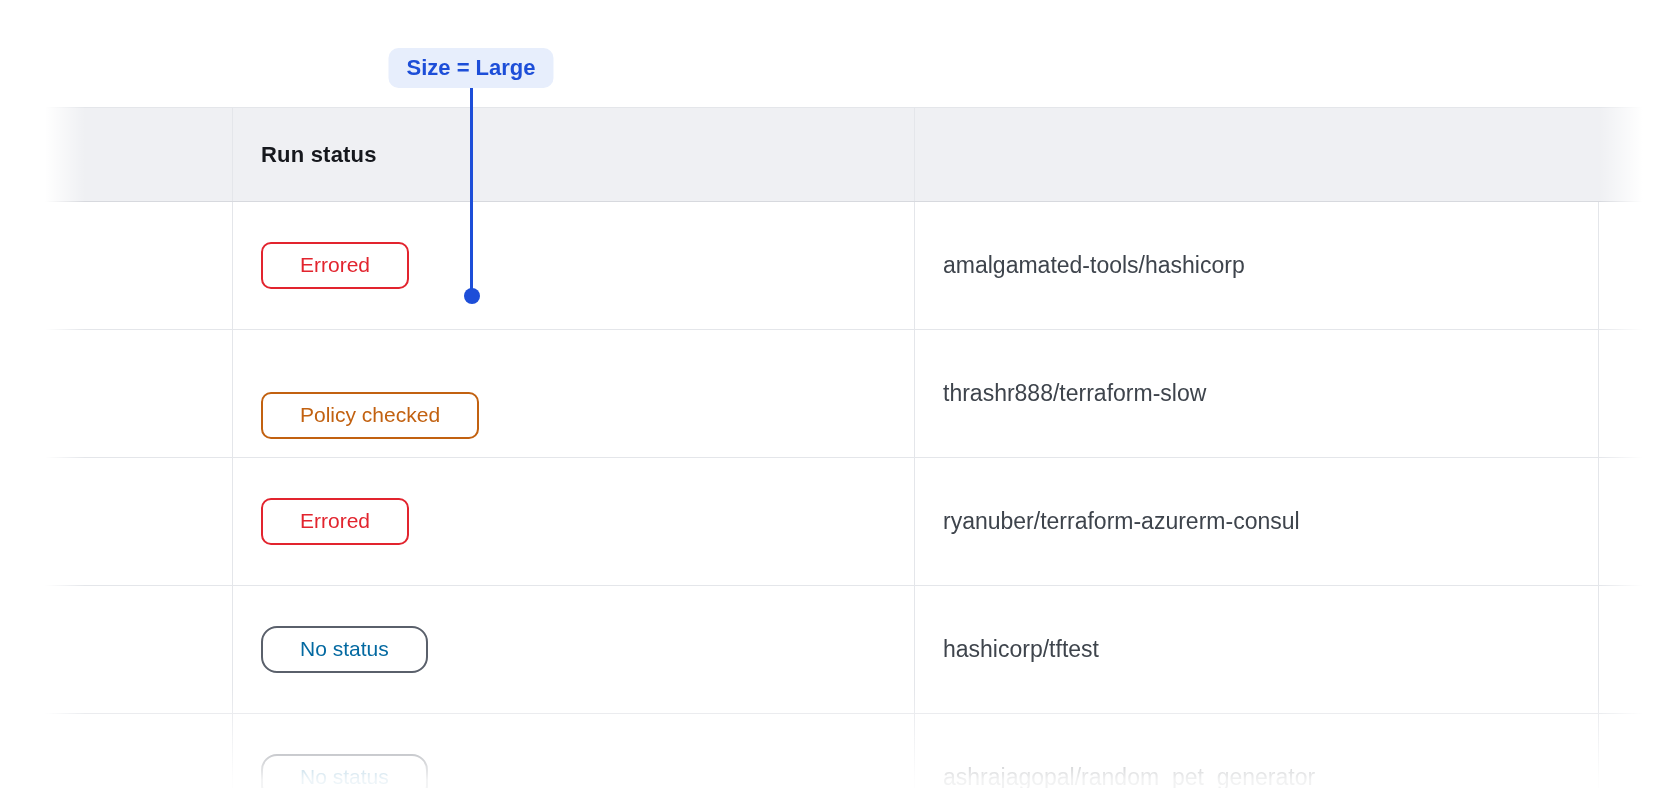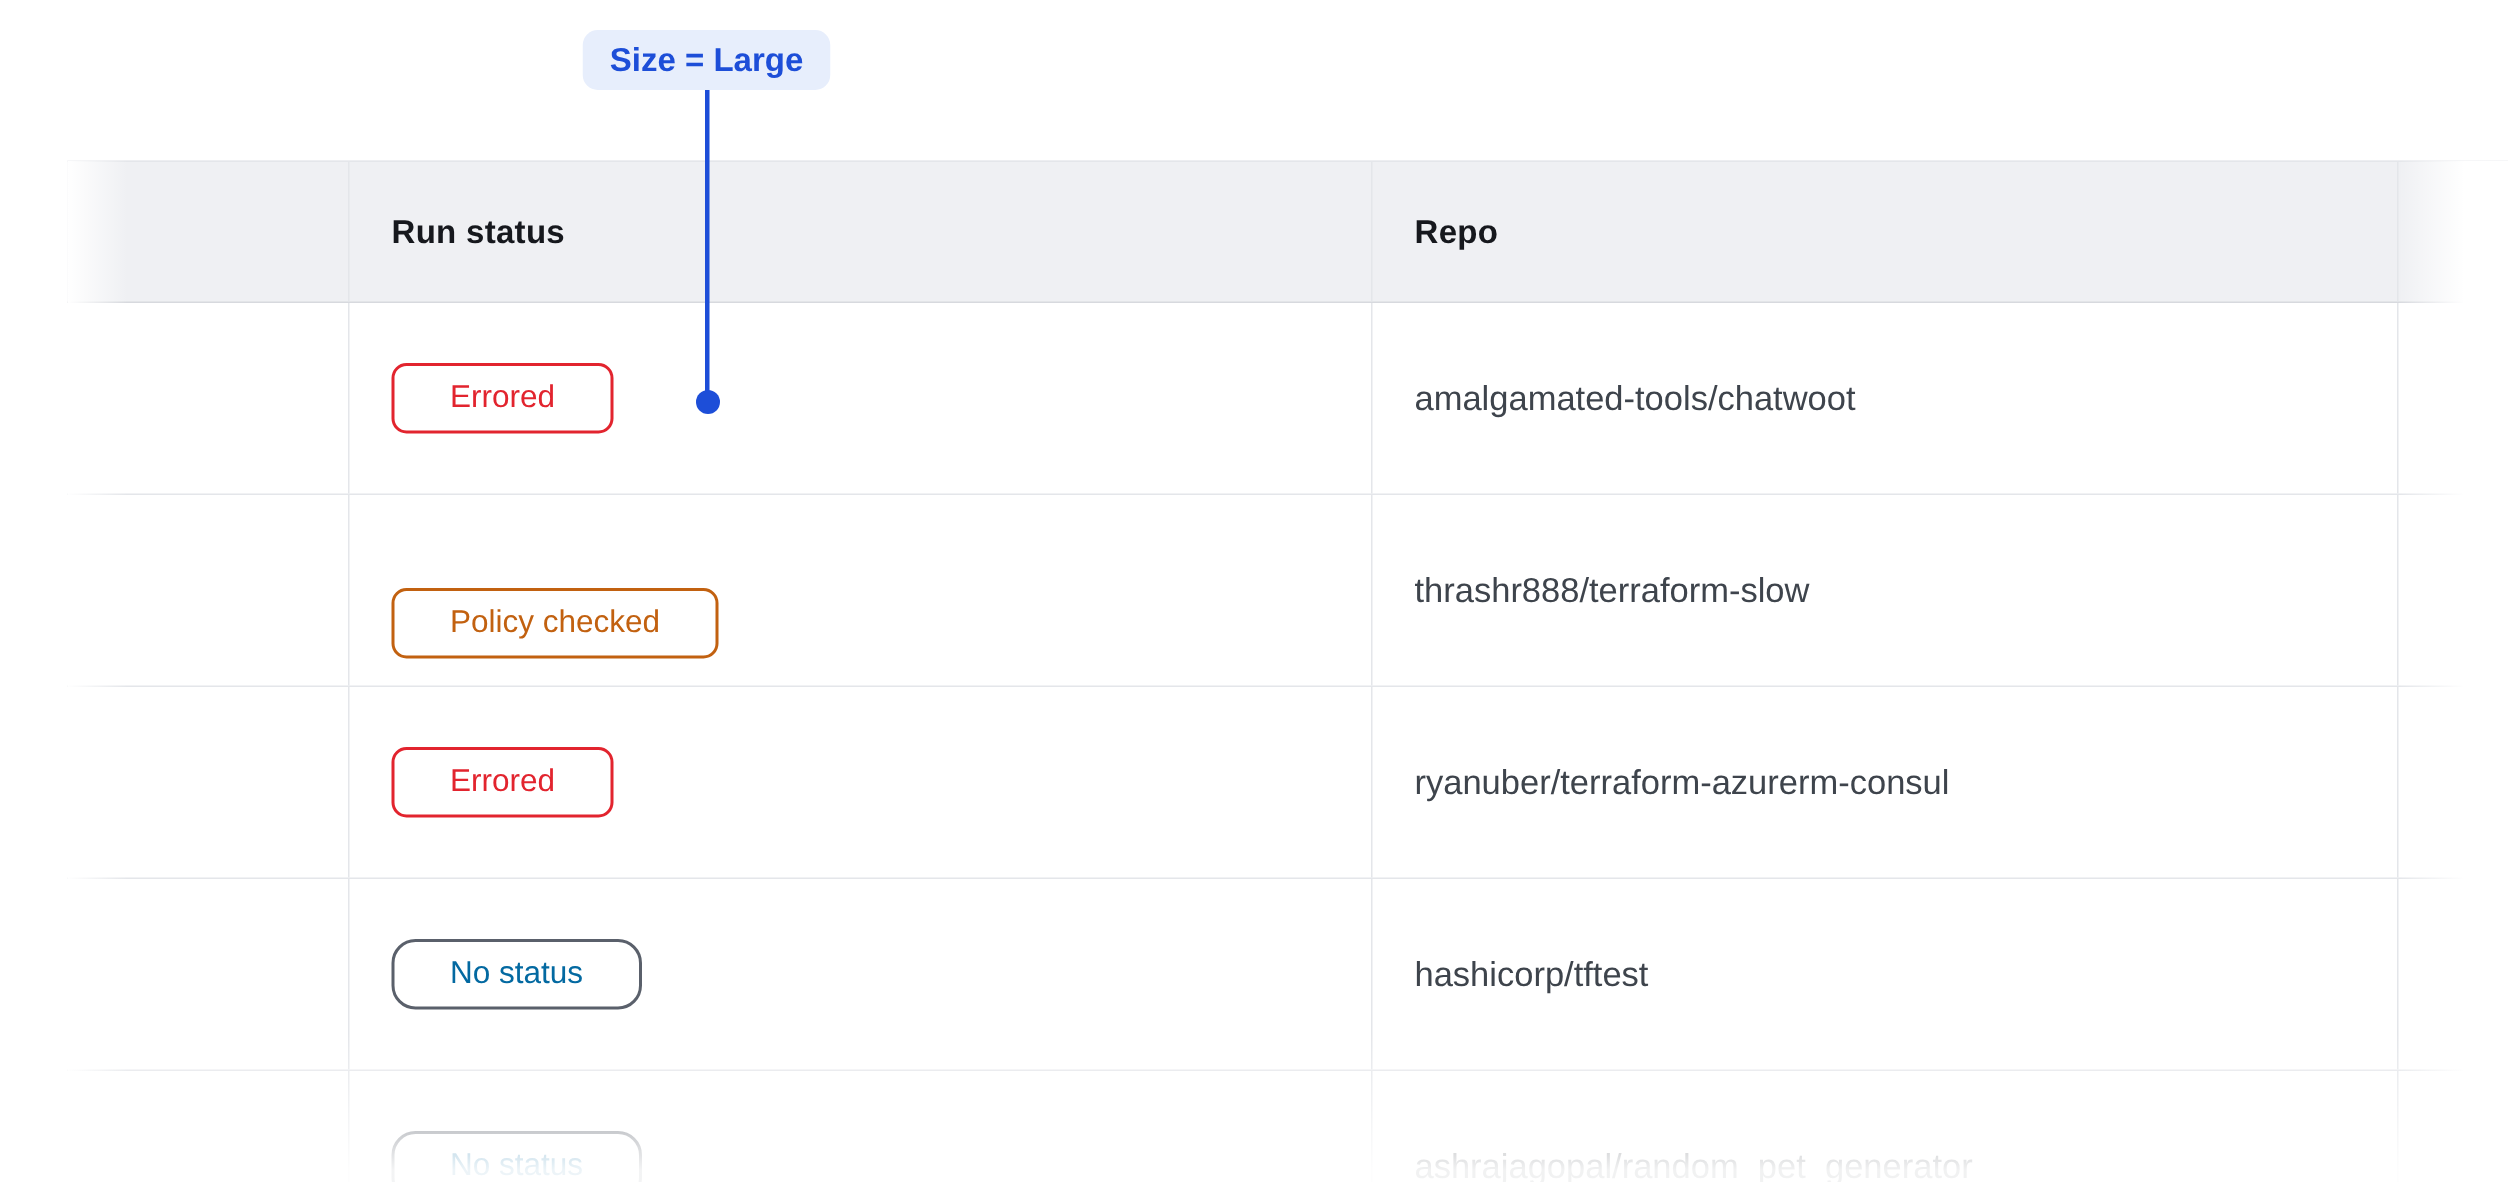--- a/index.html
+++ b/index.html
@@ -80,21 +80,21 @@
   .fade-right {
     right: 0; top: 107px; bottom: 0; width: 73px;
     background: linear-gradient(to right, rgba(255,255,255,0) 0%, #ffffff 60%);
   }
   .fade-bottom {
     left: 0; right: 0; bottom: 0; height: 100px;
     background: linear-gradient(to bottom, rgba(255,255,255,0) 0%, rgba(255,255,255,0.93) 92%);
   }
 
   
-  .callout { position: absolute; z-index: 3; }
+  .callout { position: absolute; z-index: 3; margin-top: 28px; }
   .callout-label {
     left: 471px; top: 20px;
     transform: translateX(-50%);
     background: #e7eefc;
     color: #1d4ed8;
     font-size: 22px;
     font-weight: 700;
     padding: 7px 18px;
     border-radius: 10px;
     white-space: nowrap;
@@ -116,33 +116,30 @@
 
 <div class="stage">
 
   <div class="table-wrap">
 
     <div class="trow thead">
       <div class="cell c0"></div>
       <div class="cell c1">
         <span class="col-header">Run status</span>
       </div>
-      <div class="cell c2">
-        <span class="col-header">Repo</span>
-      </div>
       <div class="cell c3"></div>
     </div>
 
     <div class="trow">
       <div class="cell c0"></div>
       <div class="cell c1">
         <span class="badge errored">Errored</span>
       </div>
       <div class="cell c2">
-        <span class="repo">amalgamated-tools/chatwoot</span>
+        <span class="repo">amalgamated-tools/hashicorp</span>
       </div>
       <div class="cell c3"></div>
     </div>
 
     <div class="trow">
       <div class="cell c0"></div>
       <div class="cell c1">
         <span class="badge policy-checked">Policy checked</span>
       </div>
       <div class="cell c2">

